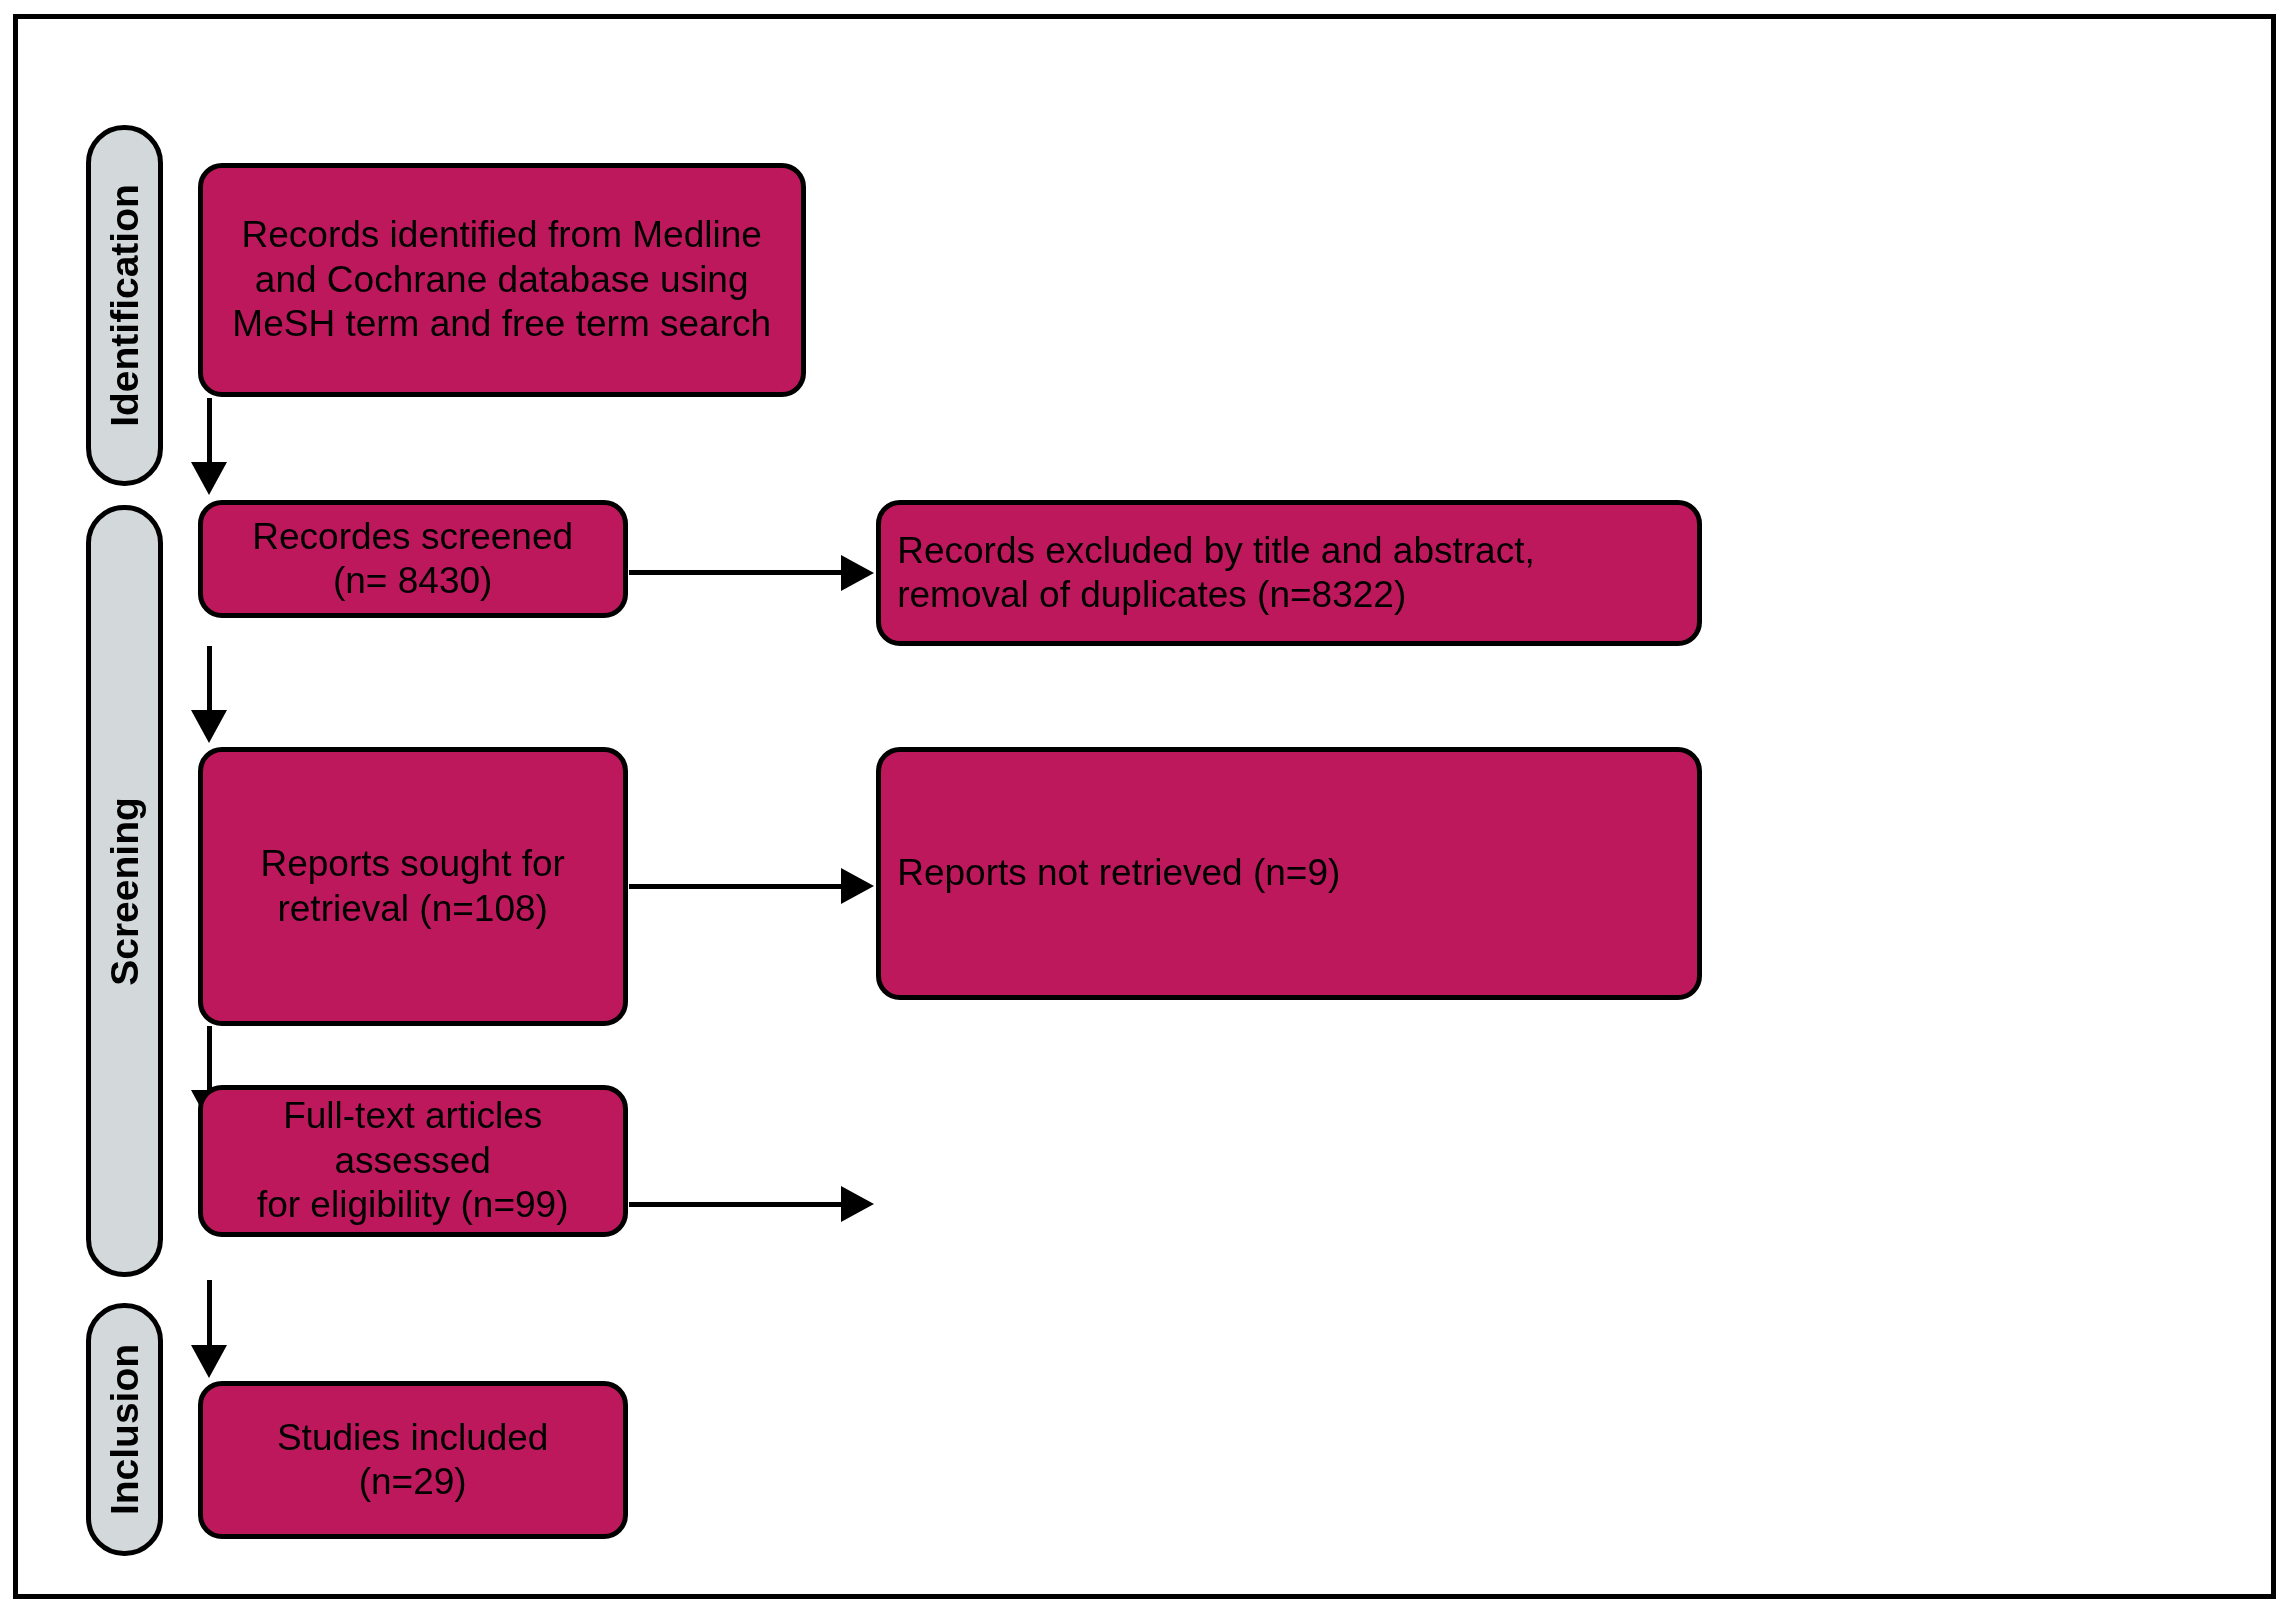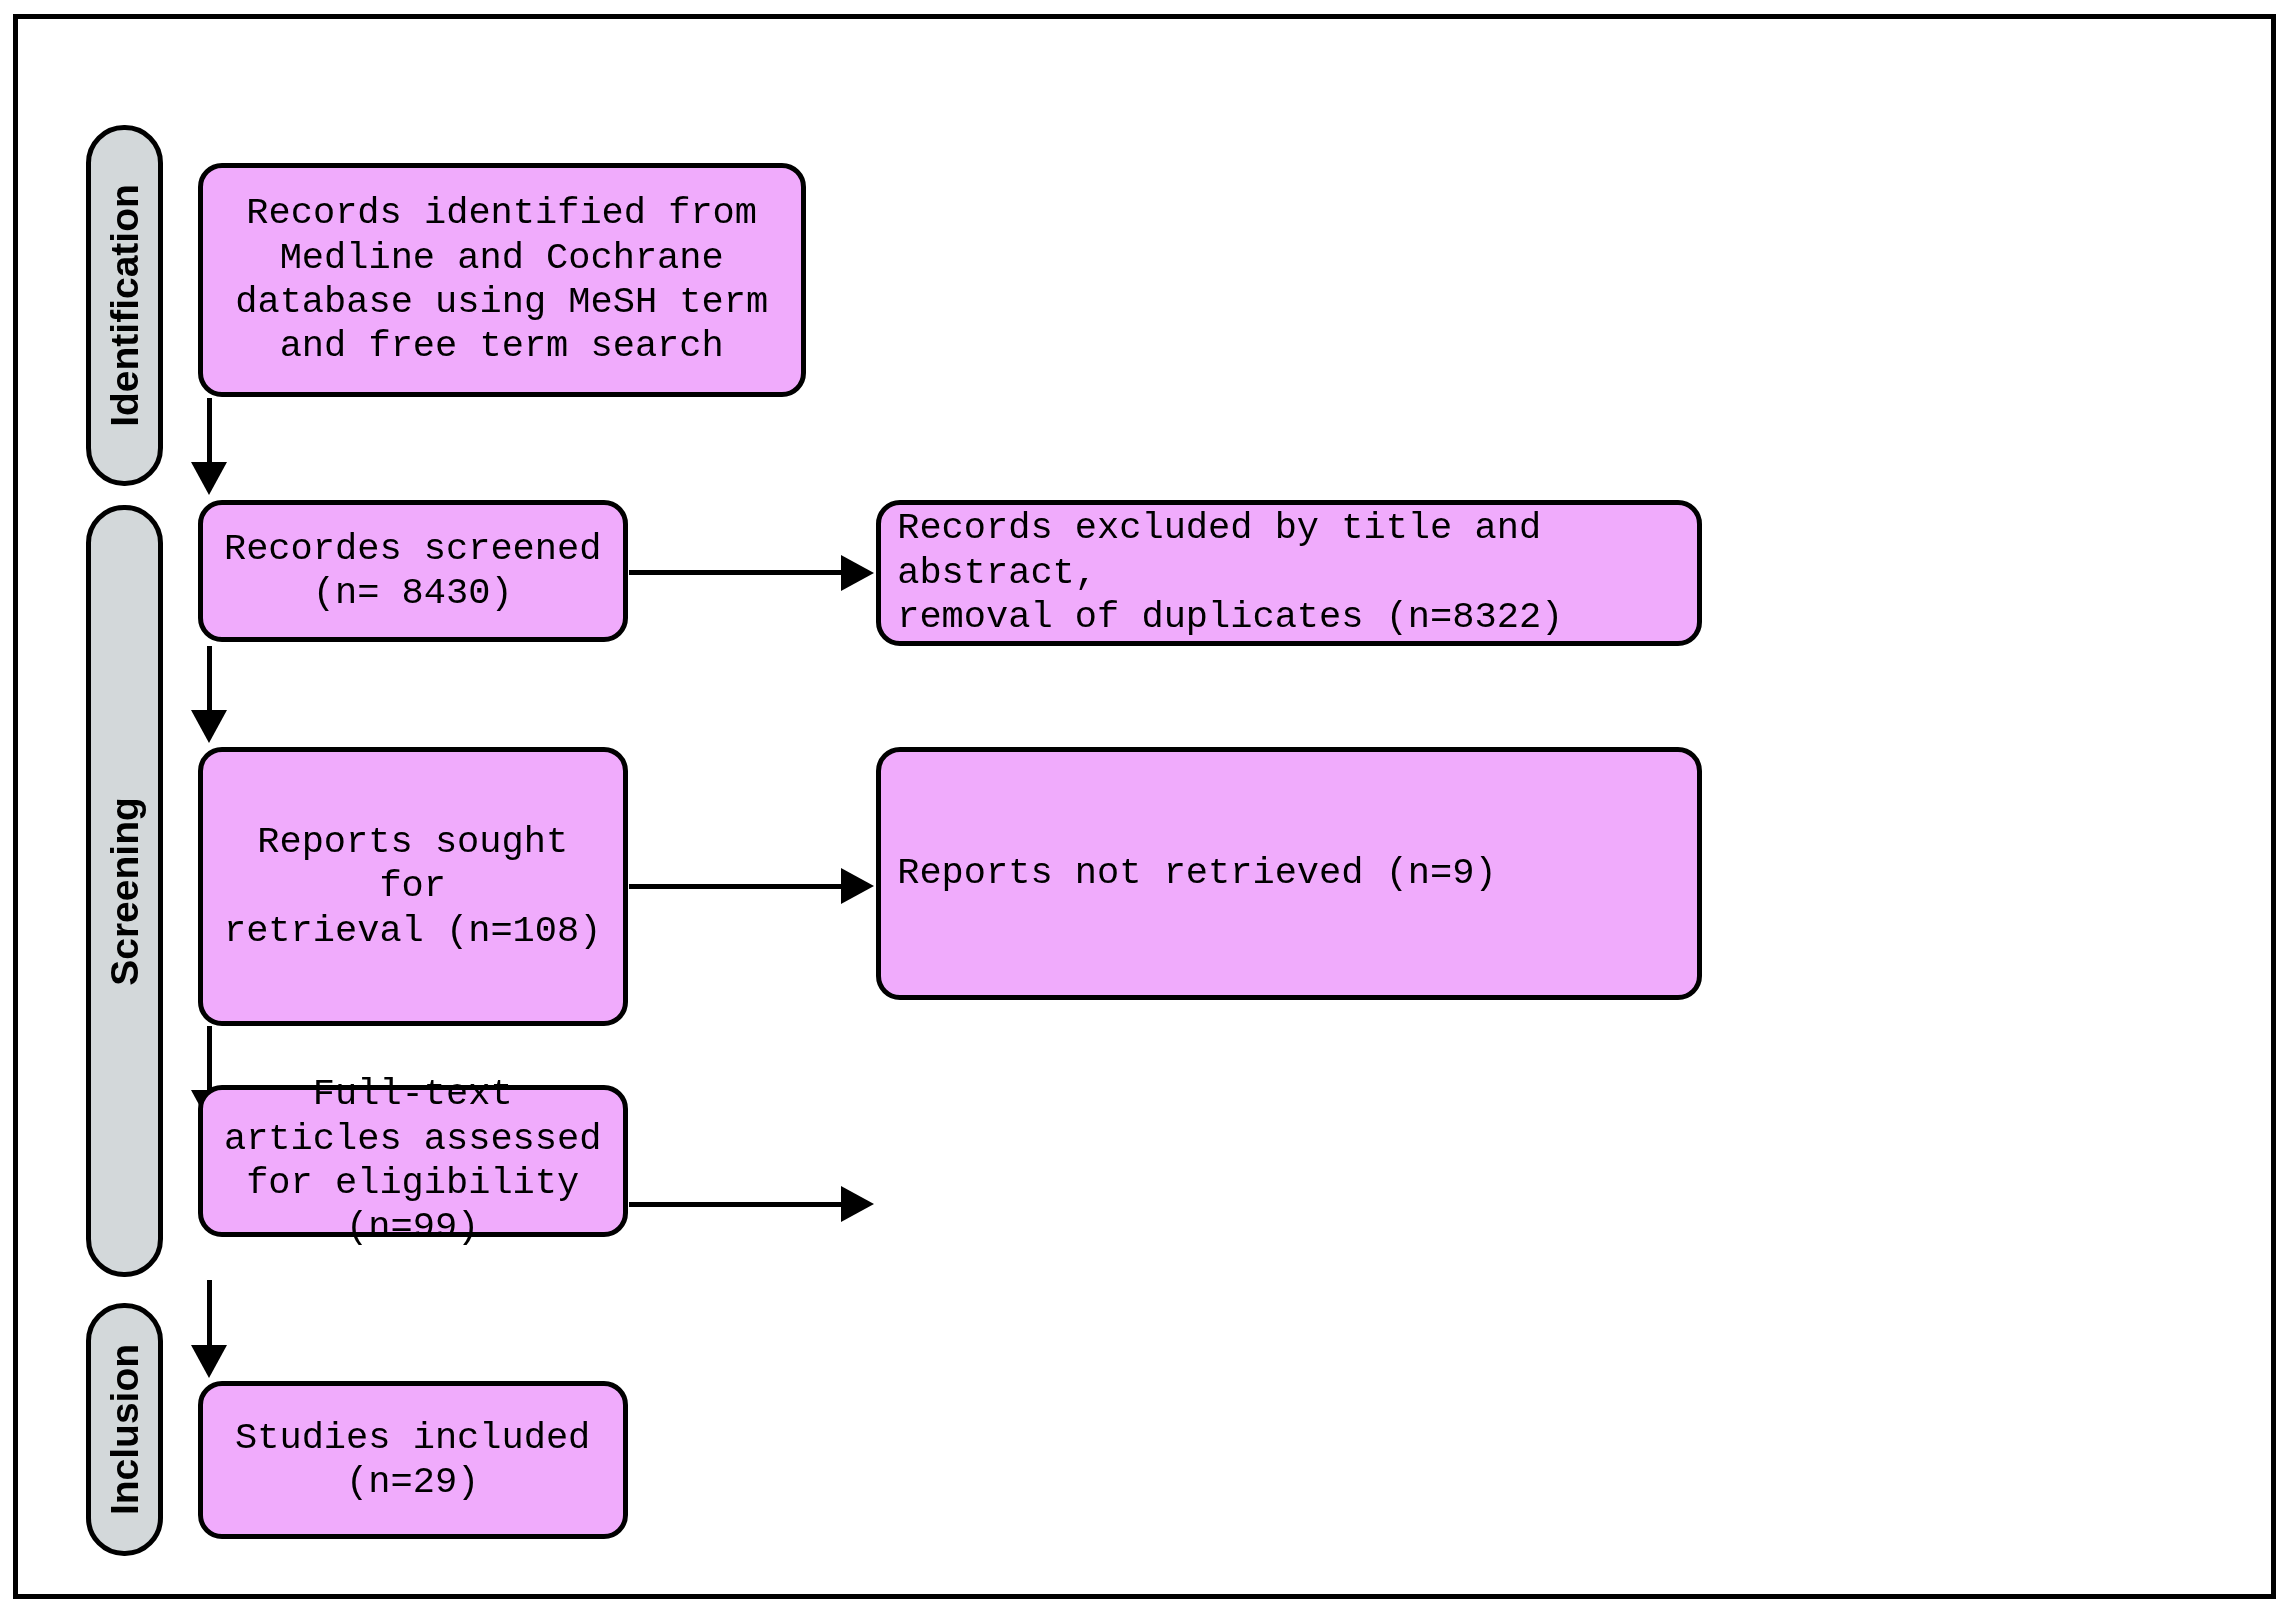--- a/index.html
+++ b/index.html
@@ -43,30 +43,29 @@
     font-weight: bold;
     font-size: 39px;
     line-height: 1;
     color: #000000;
     letter-spacing: 0px;
   }
 
   
   .flow-box {
     position: absolute;
-    background: #f0abfc;
+    background: #be185d;
     border: 5.7px solid #000000;
     border-radius: 24px;
     box-sizing: border-box;
     display: flex;
     align-items: center;
     color: #000000;
     font-size: 37px;
     line-height: 1.2;
-    font-family: Liberation Mono, monospace;
   }
   .flow-box.center {
     justify-content: center;
     text-align: center;
   }
   .flow-box.left {
     justify-content: flex-start;
     text-align: left;
   }
   .box-text {
@@ -144,21 +143,21 @@
     <span class="stage-pill-label">Inclusion</span>
   </div>
 
   <div class="flow-box center" style="left:180px; top:144px; width:608px; height:234px;">
     <div class="box-text center">Records identified from Medline and Cochrane database using MeSH term and free term search</div>
   </div>
 
   <div class="conn-v" style="left:189px; top:379px; height:76px;"></div>
   <div class="arrow-down" style="left:173px; top:443px;"></div>
 
-  <div class="flow-box center" style="left:180px; top:481px; width:430px; height:142px;">
+  <div class="flow-box center" style="left:180px; top:481px; width:430px; height:118px;">
     <div class="box-text center">
       <div>Recordes screened</div>
       <div>(n= 8430)</div>
     </div>
   </div>
 
   <div class="conn-h" style="left:611px; top:551px; width:215px;"></div>
   <div class="arrow-right" style="left:823px; top:536px;"></div>
 
   <div class="flow-box left" style="left:858px; top:481px; width:826px; height:146px;">

